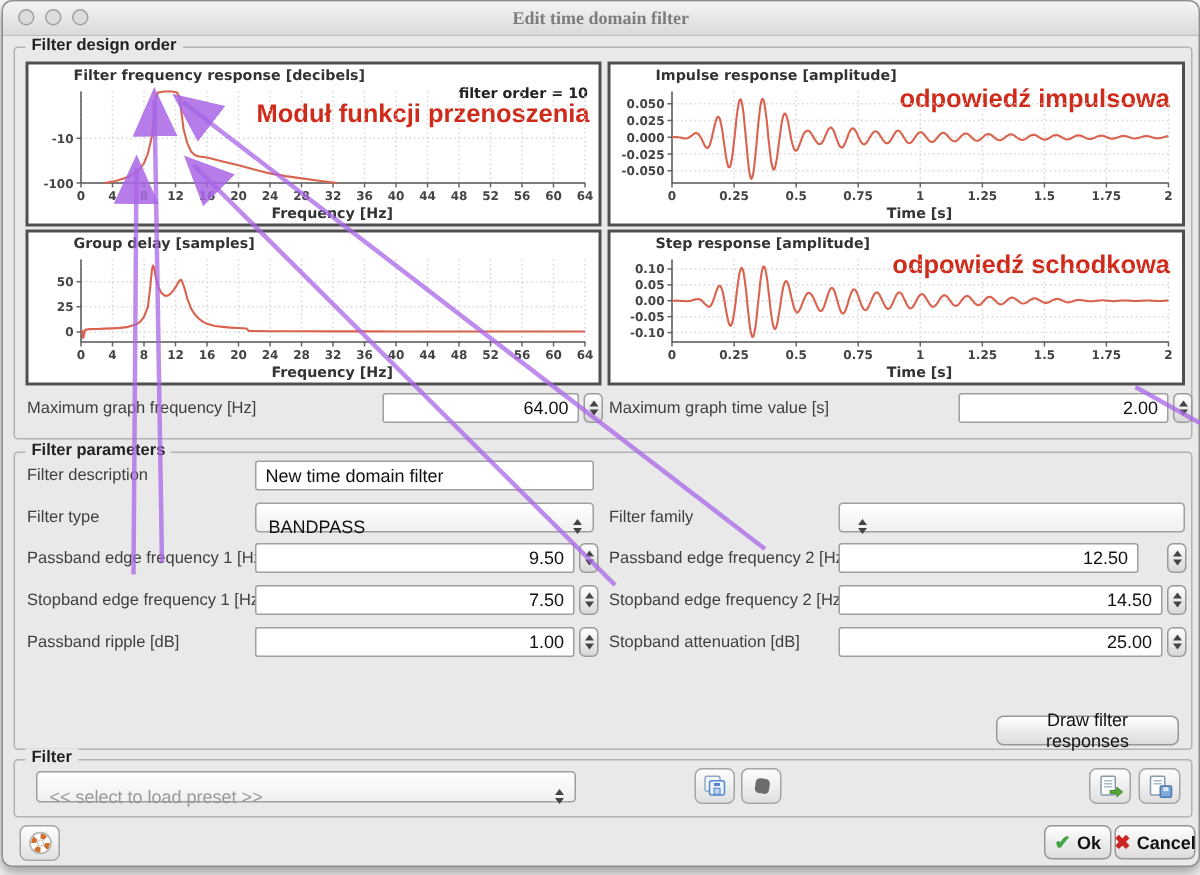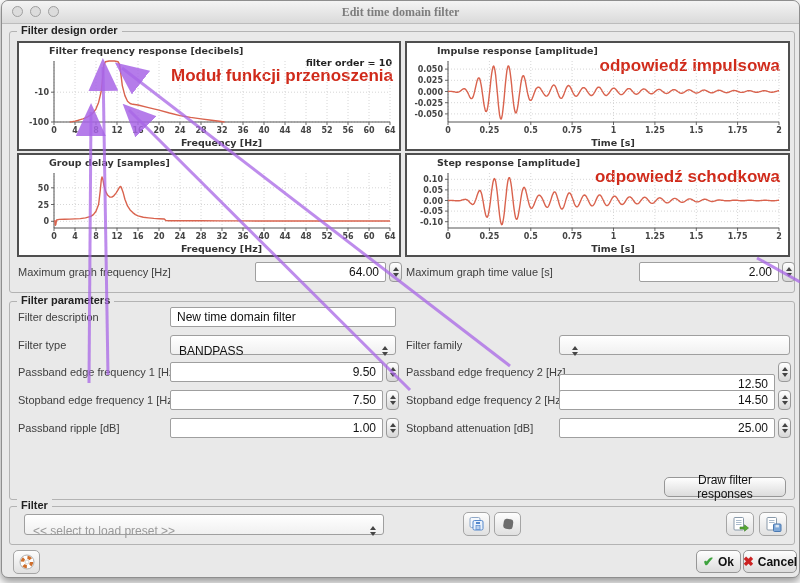--- a/index.html
+++ b/index.html
@@ -359,21 +359,21 @@
   </div>
 
   <div class="lbl" style="left:16px;top:364px">Passband edge frequency 1 [Hz]</div>
   <input class="field num" style="left: 168px; top: 361px; width: 213px;" value="9.50">
   <div class="stepper" style="left:384px;top:361px">
       <i class="tu"></i>
       <i class="td"></i>
     </div>
 
   <div class="lbl" style="left:404px;top:364px">Passband edge frequency 2 [Hz]</div>
-  <input class="field num" style="left: 557px; top: 373px; width: 216px;" value="12.50">
+  <input class="field num" style="left: 557px; top: 361px; width: 200px;" value="12.50">
   <div class="stepper" style="left:776px;top:361px">
       <i class="tu"></i>
       <i class="td"></i>
     </div>
 
   <div class="lbl" style="left:16px;top:392px">Stopband edge frequency 1 [Hz]</div>
   <input class="field num" style="left: 168px; top: 389px; width: 213px;" value="7.50">
   <div class="stepper" style="left:384px;top:389px">
       <i class="tu"></i>
       <i class="td"></i>

